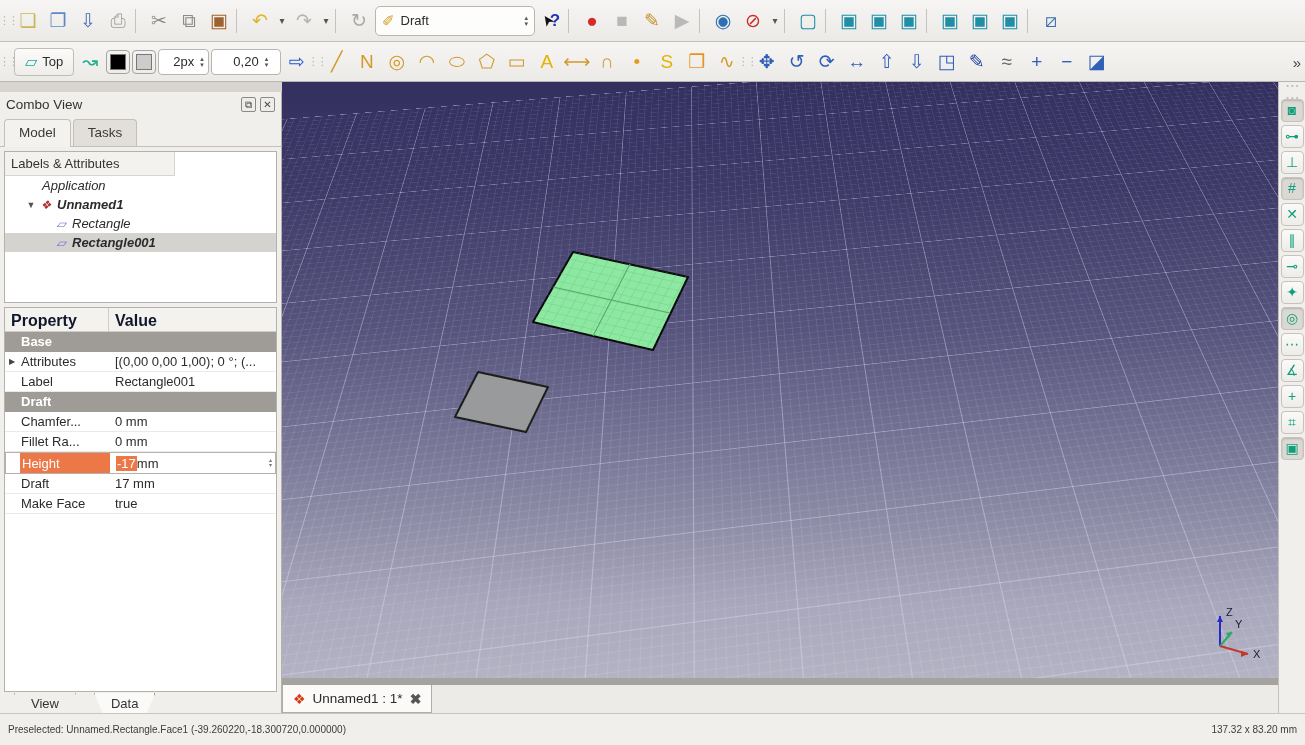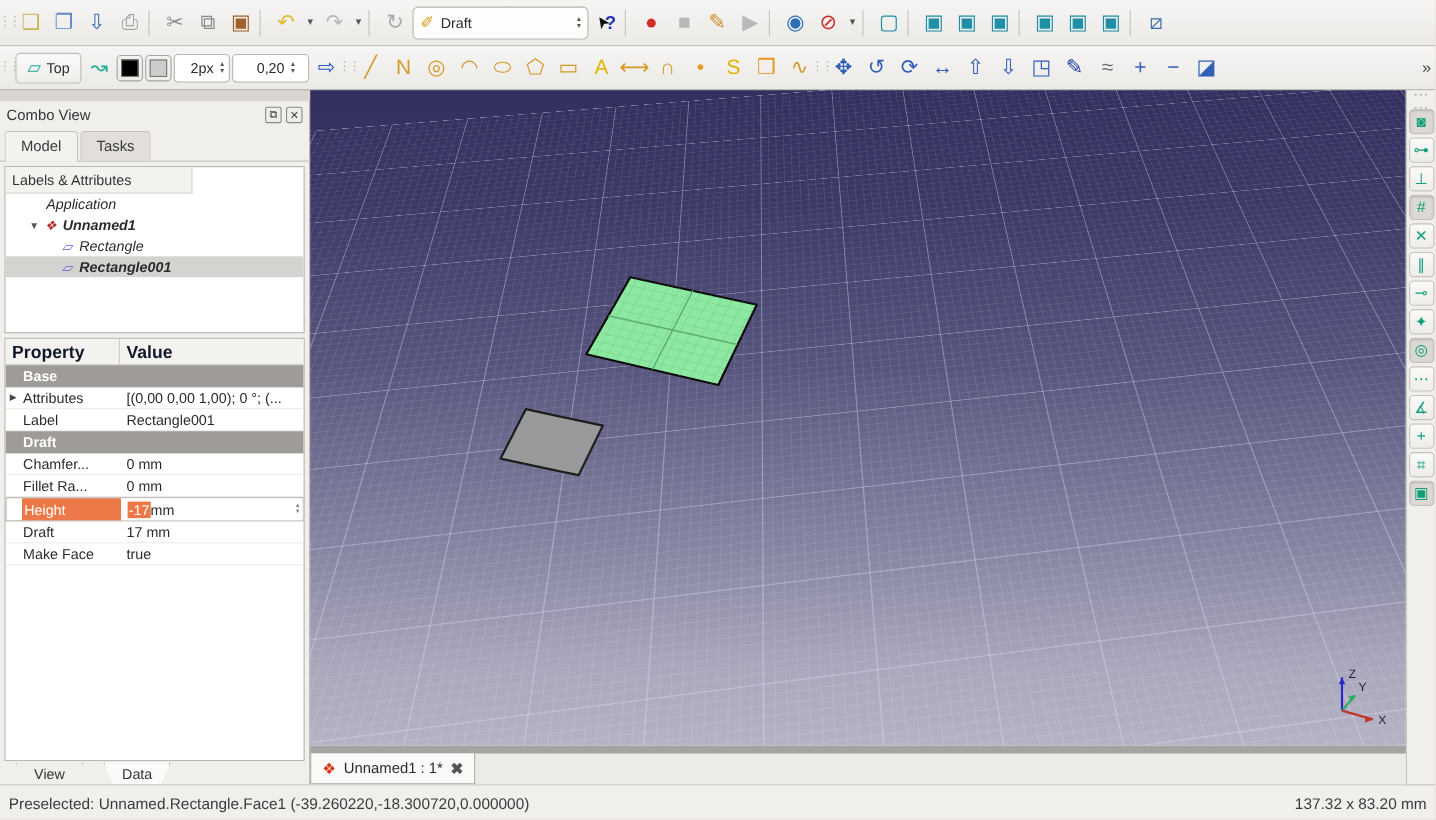--- a/index.html
+++ b/index.html
@@ -80,21 +80,21 @@
   .rightstrip { position:absolute; left:1278px; top:82px; width:27px; height:631px; background:#f1efec; border-left:1px solid #c3bfba; display:flex; flex-direction:column; align-items:center; padding-top:2px; }
   .rightstrip .titem { width:23px; height:23px; margin:1.5px 0; font-size:14px; border:1px solid #c6c2bd; background:linear-gradient(#fbfaf8,#eeece9); border-radius:4px; }
   .rightstrip .titem.handle { border:none; background:none; height:10px; transform:rotate(90deg); }
   .rightstrip .titem.pressed { background:#dcd9d5; box-shadow:inset 0 1px 2px rgba(0,0,0,0.18); }
 
   
   .mdibar { position:absolute; left:282px; top:678px; width:996px; height:35px; background:#ecebe8; border-top:7px solid #a5a3a0; display:flex; align-items:stretch; }
   .mditab { display:flex; align-items:center; gap:7px; padding:0 10px; background:#fbfaf9; border:1px solid #b1ada8; border-top:none; font-size:13.5px; }
   .mditab .ticon { font-size:14px; }
   .mditab .close { color:#555; font-size:14px; font-weight:bold; }
-  .statusbar { position:absolute; left:0; top:713px; width:1305px; height:32px; background:#f1efec; border-top:1px solid #c9c5c0; display:flex; align-items:center; padding:0 8px; font-size:14px; color:#3c3c3c; }
+  .statusbar { position:absolute; left:0; top:713px; width:1305px; height:32px; background:#f1efec; border-top:1px solid #c9c5c0; display:flex; align-items:center; padding:0 8px; font-size:10px; color:#3c3c3c; }
   .statusbar .right { margin-left:auto; }
 </style>
 </head>
 <body>
 
 <div id="app">
 
   <div class="tbar tb1">
 
   <span class="titem handle">

